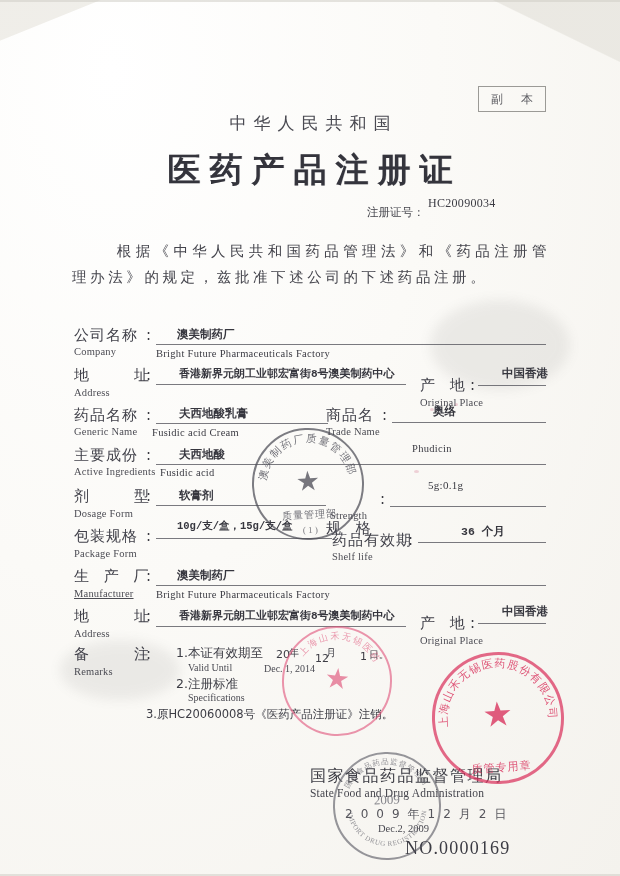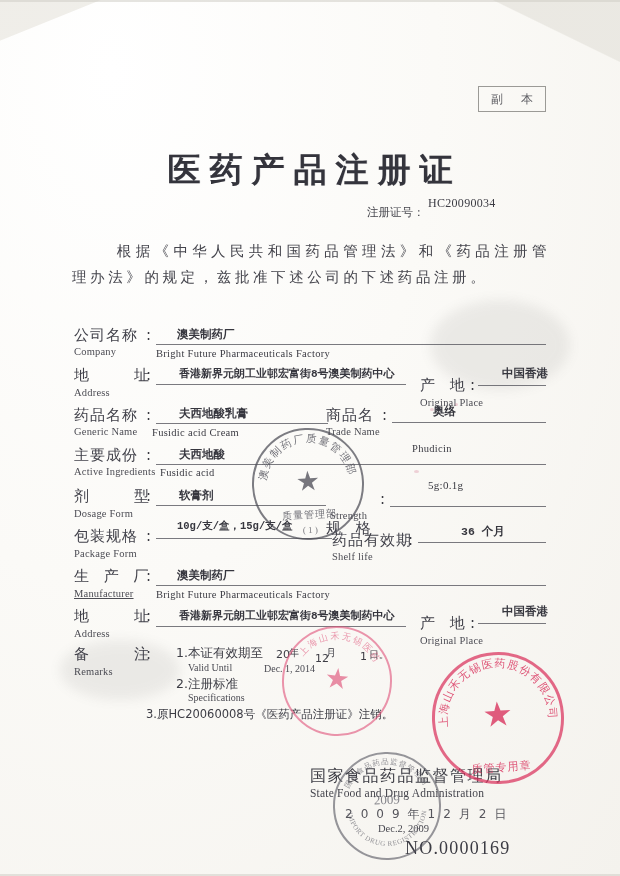--- a/index.html
+++ b/index.html
@@ -185,20 +185,21 @@
 <div id="sheet">
 
   <div class="corner-fold"></div>
   <div class="corner-fold2"></div>
   <div class="scan-edge" style="left:0;top:0;width:620px;height:2px;"></div>
   <div class="scan-edge" style="left:0;bottom:0;width:620px;height:2px;"></div>
   <div class="smudge" style="left:60px;top:640px;width:120px;height:60px;"></div>
   <div class="smudge" style="left:430px;top:300px;width:140px;height:90px;"></div>
 
   <div id="copy-box">副 本</div>
+  <div id="nation" class="cn">中华人民共和国</div>
   <div id="maintitle" class="cn">医药产品注册证</div>
 
   <div id="regno-label">注册证号：</div>
   <div id="regno-value">HC20090034</div>
 
   <div id="preamble"><span class="indent"></span><span>根据《中华人民共和国药品管理法》和《药品注册管理办法》的规定，兹批准下述公司的下述药品注册。</span></div>
 
   <div class="lab-cn" style="left:74px;top:326px;letter-spacing:1px;">公司名称</div>
   <div class="lab-en" style="left:74px;top:346px;">Company</div>
   <div class="cn" style="position:absolute;left:146px;top:326px;font-size:15px;">:</div>

